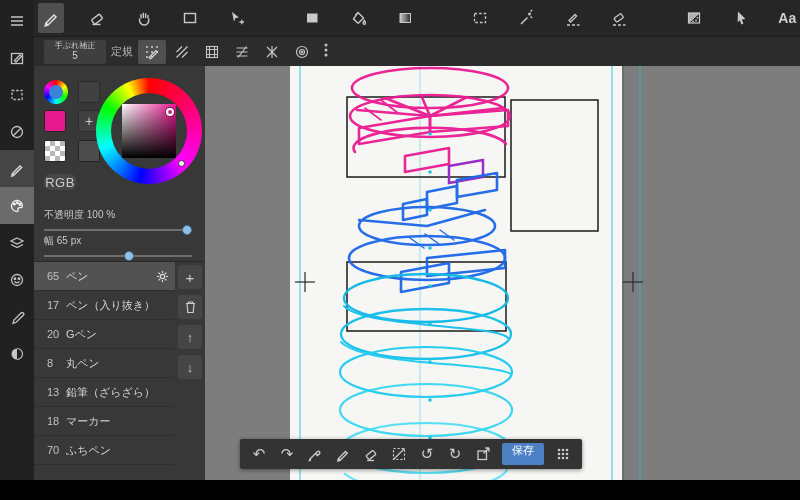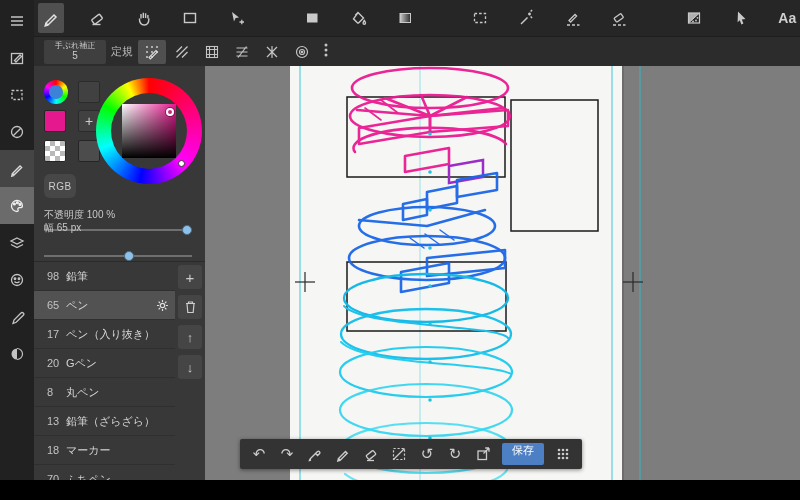--- a/index.html
+++ b/index.html
@@ -36,22 +36,22 @@
 
   
   .panel{position:absolute;left:34px;top:66px;width:171px;height:414px;background:#383838;overflow:hidden;z-index:3}
   .swatch{position:absolute;width:22px;height:22px;border:1px solid #252525;border-radius:2px}
   .mini-btn{position:absolute;width:22px;height:22px;background:#414141;border:1px solid #2b2b2b;border-radius:2px;
     color:#ccc;display:flex;align-items:center;justify-content:center;font-size:14px}
   .checker{background:#fff;background-image:
     linear-gradient(45deg,#b9b9b9 25%,transparent 25%,transparent 75%,#b9b9b9 75%),
     linear-gradient(45deg,#b9b9b9 25%,transparent 25%,transparent 75%,#b9b9b9 75%);
     background-size:10px 10px;background-position:0 0,5px 5px}
-  .rgbbtn{position:absolute;left:10px;top:108px;width:32px;height:24px;background:#474747;border-radius:6px;
-    color:#ccc;font-size:10px;display:flex;align-items:center;justify-content:center;letter-spacing:.5px}
+  .rgbbtn{position:absolute;left:10px;top:108px;width:32px;height:16px;background:#474747;border-radius:6px;
+    color:#ccc;font-size:13px;display:flex;align-items:center;justify-content:center;letter-spacing:.5px}
   .wheel{position:absolute;left:62px;top:12px;width:106px;height:106px;border-radius:50%;
     background:conic-gradient(#f00,#f0f 135deg,#00f 190deg,#0ff 250deg,#0f0 300deg,#ff0 335deg,#f00)}
   .wheel .hole{position:absolute;inset:15px;border-radius:50%;background:#383838}
   .wheel .hsv{position:absolute;left:26px;top:26px;width:54px;height:54px;
     background:linear-gradient(to top,#000,rgba(0,0,0,0)),linear-gradient(to right,#fff,#e6188e)}
   .wheel .ringdot{position:absolute;left:82px;top:82px;width:7px;height:7px;border-radius:50%;
     background:#fff;border:1px solid #333}
   .wheel .sqdot{position:absolute;left:70px;top:30px;width:8px;height:8px;border-radius:50%;
     border:2px solid #fff;background:transparent;box-shadow:0 0 0 1px #0006}
   .plabel{position:absolute;left:10px;color:#c9c9c9;font-size:10px}
@@ -334,32 +334,28 @@
       <div class="hsv"></div>
       <div class="ringdot"></div>
       <div class="sqdot"></div>
     </div>
 
     <div class="plabel" style="top:142px">不透明度 100 %</div>
     <div class="slider" style="top:159px">
       <div class="track"></div>
       <div class="handle" style="left:138px"></div>
     </div>
-    <div class="plabel" style="top:155px">幅 65 px</div>
+    <div class="plabel" style="top:168px">幅 65 px</div>
     <div class="slider" style="top:185px">
       <div class="track"></div>
       <div class="handle" style="left:80px"></div>
     </div>
     <div class="pdivider"></div>
 
     <div class="brushlist">
-      <div class="brow">
-        <span class="bsize">98</span>
-        <span class="bname">鉛筆</span>
-      </div>
       <div class="brow sel">
         <span class="bsize">65</span>
         <span class="bname">ペン</span>
         <span class="gear">
           <svg width="13" height="13" fill="none" stroke="#ddd" stroke-width="1.2">
               <circle cx="6.5" cy="6.5" r="2.2"></circle>
               <path d="M6.5 1 v2 M6.5 10 v2 M1 6.5 h2 M10 6.5 h2 M2.6 2.6 l1.4 1.4 M9 9 l1.4 1.4 M10.4 2.6 L9 4 M4 9 l-1.4 1.4"></path>
             </svg>
         </span>
       </div>

